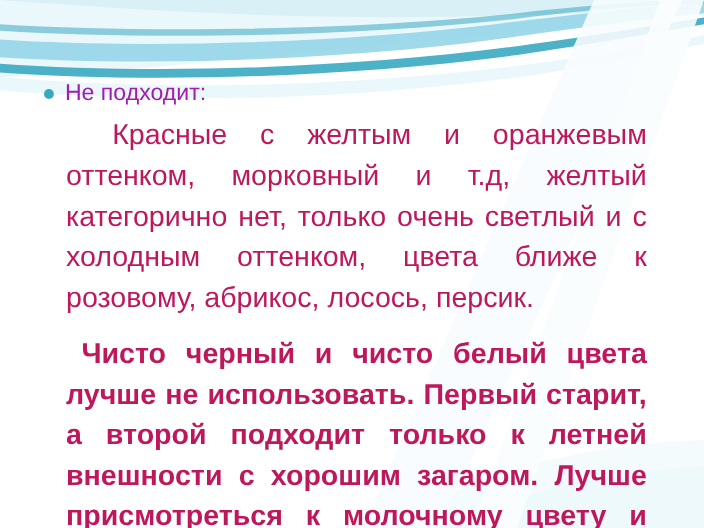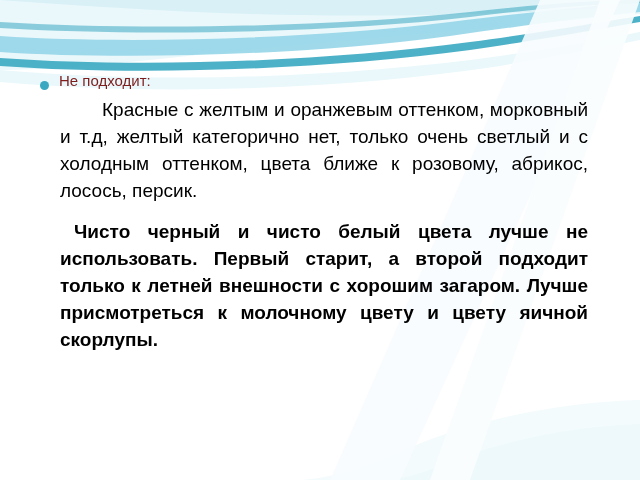--- a/index.html
+++ b/index.html
@@ -42,28 +42,28 @@
   .bullet-dot {
     width: 9px;
     height: 9px;
     border-radius: 50%;
     background: #3aa8c1;
     margin-top: 9px;
     margin-right: 10px;
     flex: 0 0 auto;
   }
   .bullet-text {
-    font-size: 15px;
-    color: #7f1d1d;
+    font-size: 21px;
+    color: #a21caf;
     line-height: 1.25;
     font-weight: normal;
   }
   .para {
-    font-size: 19px;
-    color: #000000;
+    font-size: 26px;
+    color: #be185d;
     line-height: 1.42;
     text-align: justify;
     text-justify: inter-word;
     margin: 0 16px 2px 0;
     padding-left: 20px;
     padding-right: 2px;
   }
   .para.first {
     text-indent: 42px;
     margin-top: 4px;

